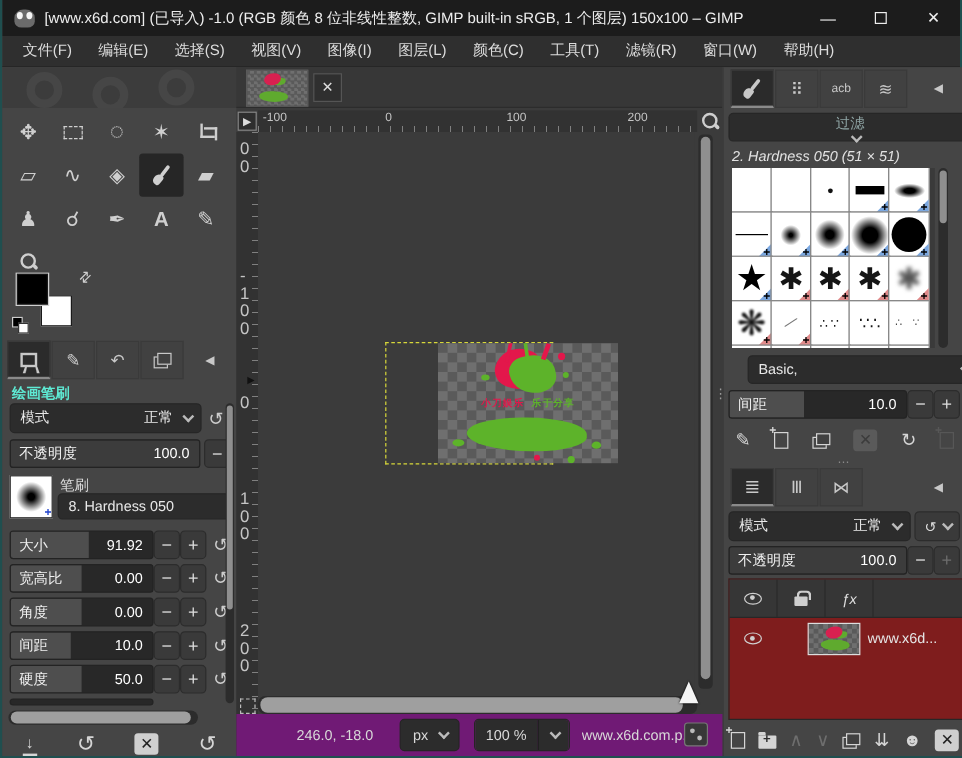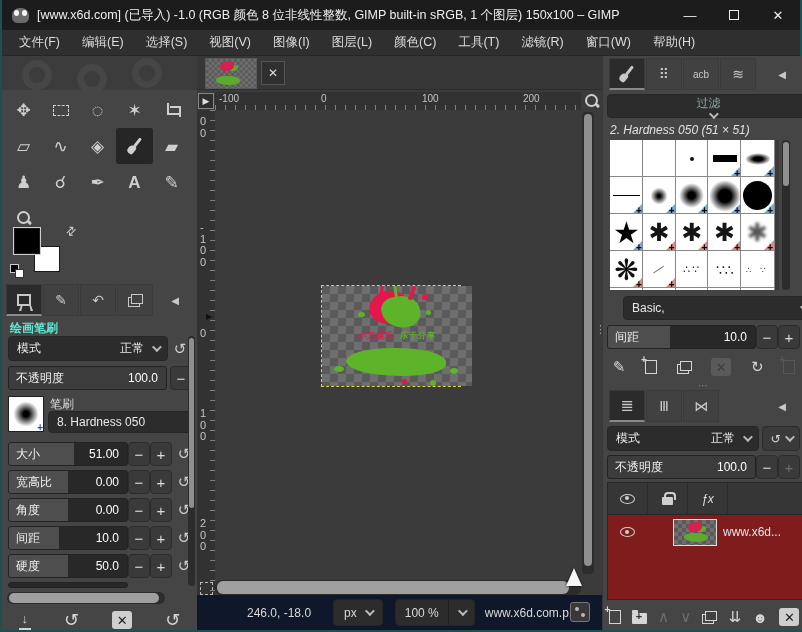--- a/index.html
+++ b/index.html
@@ -111,39 +111,39 @@
   .img-close { position:absolute; left:64px; top:5px; width:24px; height:24px; background:#2f2f2f; border:1px solid #555;
     color:#ddd; display:flex; align-items:center; justify-content:center; font-size:12px; }
   .ruler { background:#323232; color:#bbb; position:absolute; }
   .ruler-h { left:18px; top:36px; width:366px; height:18px;
     background-image:repeating-linear-gradient(to right,#808080 0 1px,rgba(0,0,0,0) 1px 10px);
     background-size:100% 5px; background-position:0 100%; background-repeat:no-repeat; background-color:#323232; }
   .ruler-v { left:0; top:54px; width:18px; height:520px;
     background-image:repeating-linear-gradient(to bottom,#808080 0 1px,rgba(0,0,0,0) 1px 10px);
     background-size:5px 100%; background-position:100% 0; background-repeat:no-repeat; background-color:#323232; }
   .hnum { position:absolute; top:1px; font-size:10px; color:#c5c5c5; }
-  .vnum { position:absolute; left:3px; width:8px; font-size:11px; line-height:1.05; color:#c5c5c5; word-break:break-all; }
+  .vnum { position:absolute; left:3px; width:8px; font-size:14px; line-height:1.05; color:#c5c5c5; word-break:break-all; }
   .ruler-corner { position:absolute; left:1px; top:37px; width:16px; height:16px; border:1px solid #888;
     color:#ddd; font-size:9px; display:flex; align-items:center; justify-content:center; background:#2e2e2e; }
   .marker-h { position:absolute; top:44px; font-size:8px; color:#e8e8e8; }
   .marker-v { position:absolute; left:9px; font-size:8px; color:#111; }
   .viewport { position:absolute; left:18px; top:54px; width:364px; height:520px; background:#3b3b3b; overflow:hidden; }
-  .art-frame { position:absolute; left:106px; top:175px; width:140px; height:102px; border:1px dashed #d8d83a; }
+  .art-frame { position:absolute; left:106px; top:175px; width:140px; height:102px; border:1px dashed #d8d83a;padding-left:43px; }
   .art { position:relative; width:150px; height:100px;
     background:conic-gradient(#6f6f6f 90deg,#5a5a5a 90deg 180deg,#6f6f6f 180deg 270deg,#5a5a5a 270deg);
     background-size:16px 16px; overflow:hidden; }
   .blob { position:absolute; }
   .art-text { position:absolute; left:0; right:0; top:44px; display:flex; justify-content:center; gap:6px;
     font-size:8px; font-weight:bold; letter-spacing:1px; white-space:nowrap; }
   .zoom-btn { position:absolute; left:387px; top:37px; color:#ddd; }
   .qmask-btn { position:absolute; left:3px; top:526px; width:13px; height:13px; border:1px dashed #bbb; }
   .cursor { position:absolute; left:369px; top:512px; width:0; height:0; border-left:8px solid transparent;
     border-right:8px solid transparent; border-bottom:18px solid #f5f5f5; filter:drop-shadow(0 0 1px #000); }
 
-  .statusbar { position:absolute; left:0; top:539px; width:405px; height:35px; background:#0f172a;
+  .statusbar { position:absolute; left:0; top:539px; width:405px; height:35px; background:#701a75;
     display:flex; align-items:center; color:#d8d8d8; }
   .sb-pos { margin-left:50px; }
   .sb-btn { height:27px; background:#2c2c2c; border:1px solid #252525; border-radius:4px;
     display:flex; align-items:center; padding:0 10px; margin-left:22px; }
   .sb-split { display:flex; margin-left:12px; height:27px; border:1px solid #252525; border-radius:4px; overflow:hidden; }
   .sb-split > div { display:flex; align-items:center; padding:0 9px; background:#2c2c2c; }
   .sb-split > div + div { border-left:1px solid #1f1f1f; }
   .sb-title { margin-left:10px; white-space:nowrap; overflow:hidden; max-width:95px; }
   .nav-icon { position:absolute; right:12px; top:546px; width:20px; height:20px; border:1px solid #777; border-radius:3px; background:#383838; }
   .nav-icon::before { content:""; position:absolute; left:4px; top:4px; width:4px; height:4px; background:#bbb; border-radius:50%; }
@@ -332,21 +332,21 @@
     </div>
     <div style="position:absolute;left:48px;top:340px">笔刷</div>
     <div class="combo" style="position:absolute;left:46px;top:355px;width:144px;height:22px">
       <span>8. Hardness 050</span>
     </div>
 
     <div class="row" style="left:6px;top:386px;width:188px">
       <div class="slider" style="width:120px">
         <span class="fill" style="width: 55%;"></span>
         <span class="lab">大小</span>
-        <span class="val">51.00</span>
+        <span class="val">91.92</span>
       </div>
       <span class="sqbtn mp">−</span>
       <span class="sqbtn mp">+</span>
       <span class="reset-btn">↺</span>
     </div>
     <div class="row" style="left:6px;top:414px;width:188px">
       <div class="slider" style="width:120px">
         <span class="fill" style="width: 50%;"></span>
         <span class="lab">宽高比</span>
         <span class="val">0.00</span>

